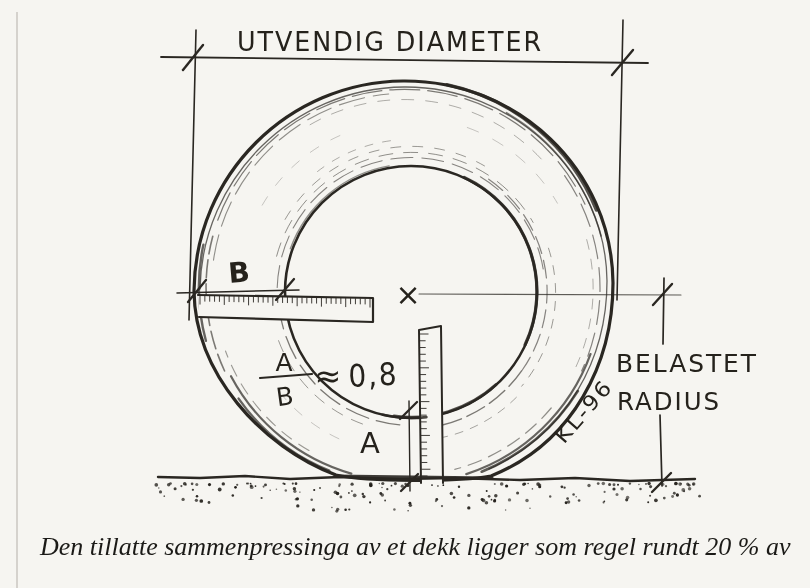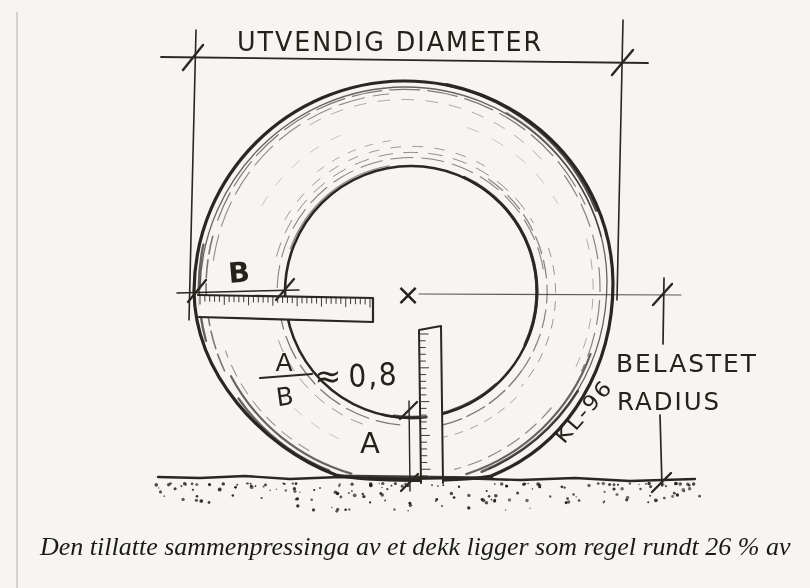--- a/index.html
+++ b/index.html
@@ -368,17 +368,17 @@
       <path class="ink" stroke-width="2.2" d="M260,366 L312,362"></path>
       <text class="hand" x="287" y="393" font-size="25" text-anchor="middle" transform="rotate(-8 287 393)">B</text>
       <text class="hand" x="329" y="375" font-size="32" text-anchor="middle">≈</text>
       <text class="hand" x="349" y="375" font-size="31" textLength="50" lengthAdjust="spacingAndGlyphs" transform="rotate(-3 349 375)">0,8</text>
     </g>
 
     <text class="hand" font-size="21" text-anchor="middle" textLength="76" lengthAdjust="spacingAndGlyphs" transform="translate(589,404) rotate(-49)">KL-96</text>
   </svg>
 
   <div class="caption">
-    <div>Den tillatte sammenpressinga av et dekk ligger som regel rundt 26 % av</div>
+    <div>Den tillatte sammenpressinga av et dekk ligger som regel rundt 20 % av</div>
   </div>
 
   <div class="scan-line"></div>
 </div>
 
 </body></html>

